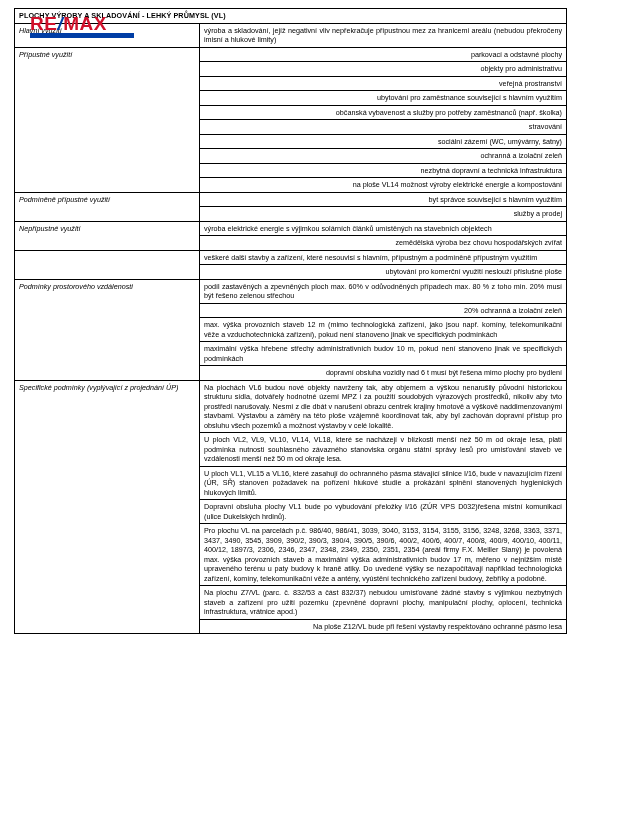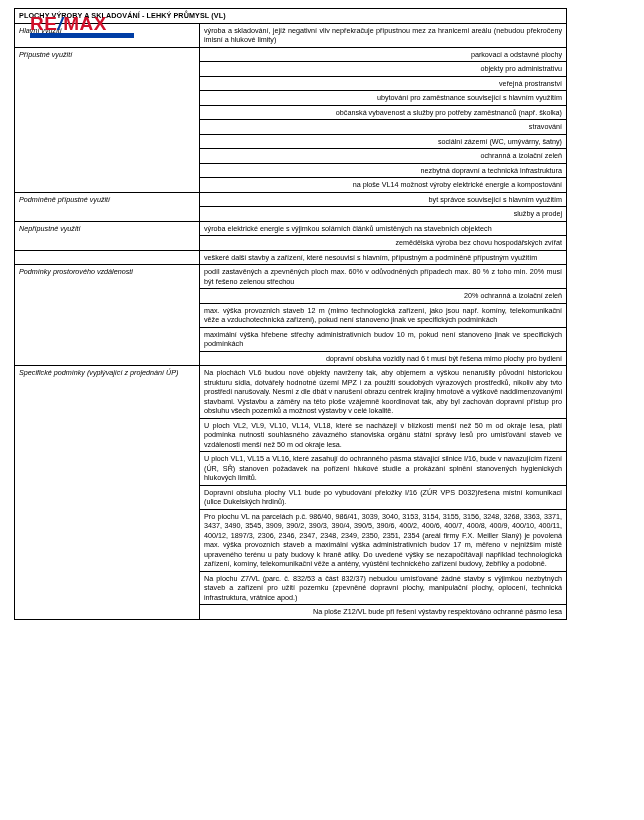--- a/index.html
+++ b/index.html
@@ -165,20 +165,24 @@
       </tr>
 
       <tr>
         <td class="label-cell nt"></td>
         <td class="value-cell">zemědělská výroba bez chovu hospodářských zvířat</td>
       </tr>
       <tr>
         <td class="label-cell nb nt"></td>
         <td class="value-cell just">veškeré další stavby a zařízení, které nesouvisí s hlavním, přípustným a podmíněně přípustným využitím</td>
       </tr>
+      <tr>
+        <td class="label-cell nt"></td>
+        <td class="value-cell">ubytování pro komerční využití neslouží příslušné ploše</td>
+      </tr>
 
       <tr>
         <td class="label-cell nb">Podmínky prostorového vzdálenosti</td>
         <td class="value-cell just">podíl zastavěných a zpevněných ploch max. 60% v odůvodněných případech max. 80 % z toho min. 20% musí být řešeno zelenou střechou</td>
       </tr>
       <tr>
         <td class="label-cell nb nt"></td>
         <td class="value-cell">20% ochranná a izolační zeleň</td>
       </tr>
       <tr>

